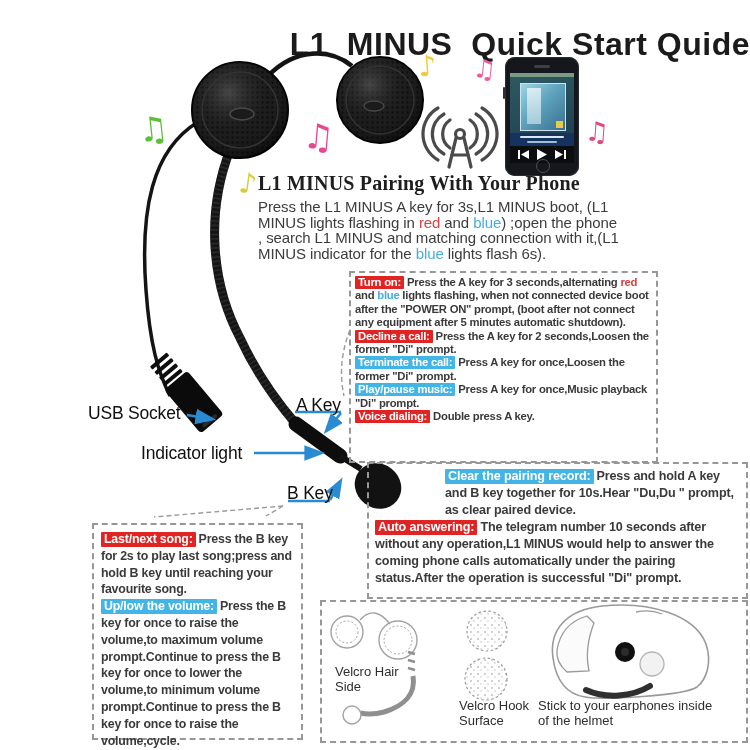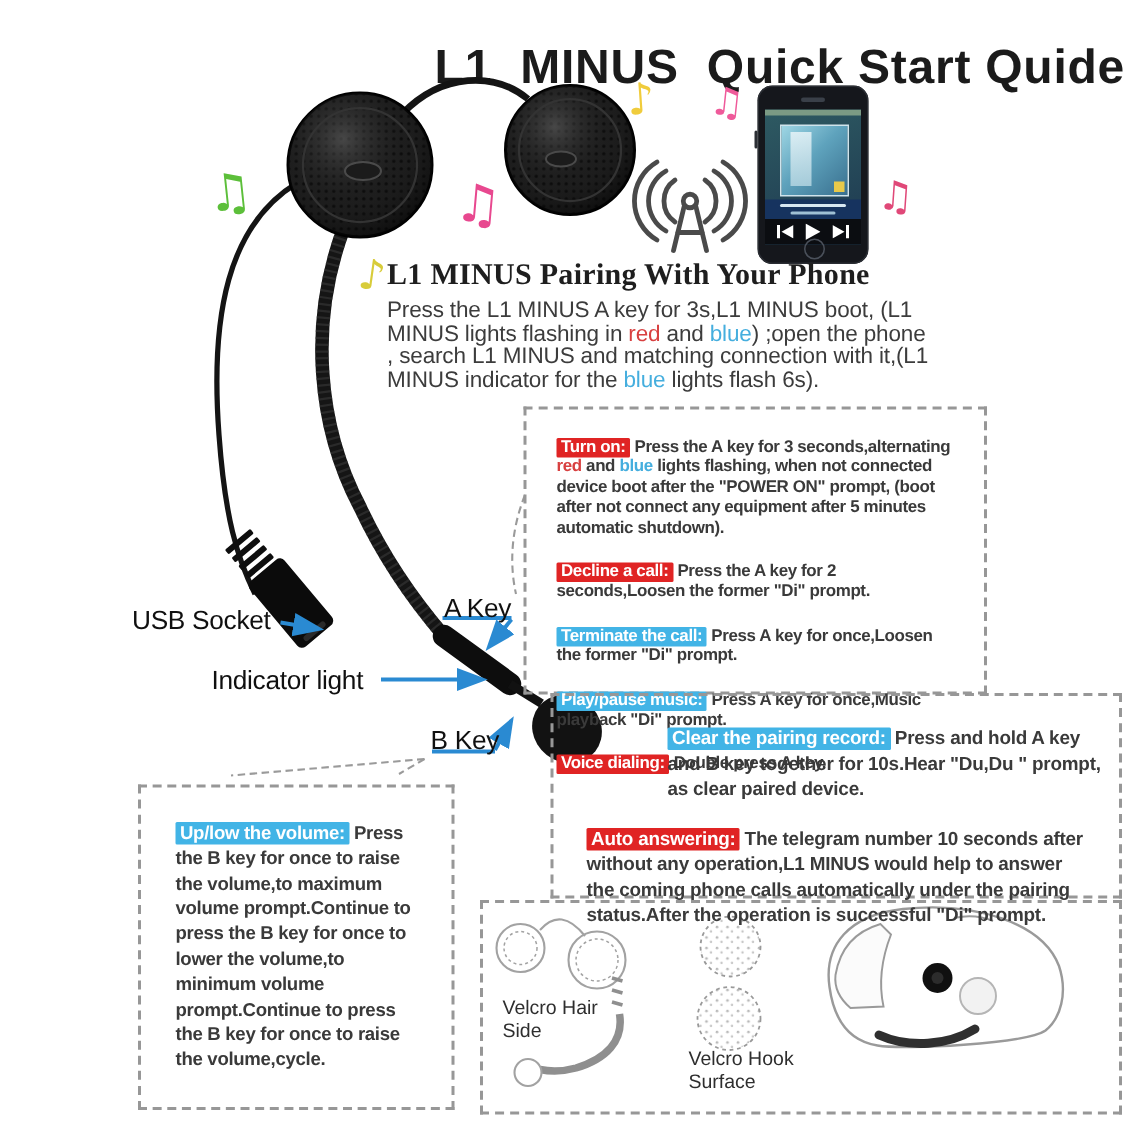--- a/index.html
+++ b/index.html
@@ -41,21 +41,21 @@
   .pairing h2{margin:0 0 4px 0;font-family:"Liberation Serif",serif;font-size:20px;
               font-weight:700;color:#1e1e1e;letter-spacing:.2px}
   .pairing p{margin:0;font-size:15px;line-height:15.5px;font-weight:400;color:#3c3c3c;letter-spacing:-.1px}
 
   .dbox{position:absolute;border:2px dashed #979797;z-index:2;box-sizing:border-box;background:rgba(255,255,255,.0)}
   #akey-box{left:349px;top:271px;width:309px;height:192px;padding:3px 4px}
   #pair-box{left:367px;top:462px;width:381px;height:137px;padding:4px 6px}
   #bkey-box{left:92px;top:523px;width:211px;height:217px;padding:6px 7px}
   #helmet-box{left:320px;top:600px;width:428px;height:143px}
 
-  .entry{margin:16px;font-weight:700;color:#3a3a3a;letter-spacing:-.25px}
+  .entry{margin:0;font-weight:700;color:#3a3a3a;letter-spacing:-.25px}
   #akey-box .entry{font-size:11.3px;line-height:13.4px}
   #pair-box .entry{font-size:12.6px;line-height:17px;letter-spacing:-.15px}
   #pair-box .entry.indent{margin-left:70px;width:300px}
   #bkey-box .entry{font-size:12.4px;line-height:16.8px;letter-spacing:-.2px}
   .hl{color:#fff;padding:0 3px 1px 3px;margin-right:3px;border-radius:1px}
   .hl-red{background:#e02424}
   .hl-cyan{background:#42b4e6}
   .c-red{color:#d84040}
   .c-blue{color:#45aede}
 
@@ -229,24 +229,26 @@
   <p class="entry"><span class="hl hl-cyan">Play/pause music:</span><span><span>Press A key for once,Music playback "Di" prompt.</span></span></p>
   <p class="entry"><span class="hl hl-red">Voice dialing:</span><span><span>Double press A key.</span></span></p>
 </div>
 
 <div class="dbox" id="pair-box">
   <p class="entry indent"><span class="hl hl-cyan">Clear the pairing record:</span><span><span>Press and hold A key and B key together for 10s.Hear "Du,Du " prompt, as clear paired device.</span></span></p>
   <p class="entry"><span class="hl hl-red">Auto answering:</span><span><span>The telegram number 10 seconds after without any operation,L1 MINUS would help to answer the coming phone calls automatically under the pairing status.After the operation is successful "Di" prompt.</span></span></p>
 </div>
 
 <div class="dbox" id="bkey-box">
+  <p class="entry"><span class="hl hl-red">Last/next song:</span><span><span>Press the B key for 2s to play last song;press and hold B key until reaching your favourite song.</span></span></p>
   <p class="entry"><span class="hl hl-cyan">Up/low the volume:</span><span><span>Press the B key for once to raise the volume,to maximum volume prompt.Continue to press the B key for once to lower the volume,to minimum volume prompt.Continue to press the B key for once to raise the volume,cycle.</span></span></p>
 </div>
 
 <div class="devlabel" style="left:88px;top:403px">USB Socket</div>
 <div class="devlabel" style="left:296px;top:395px">A Key</div>
 <div class="devlabel" style="left:141px;top:443px">Indicator light</div>
 <div class="devlabel" style="left:287px;top:483px">B Key</div>
 
 <div class="dbox" id="helmet-box">
   <div class="hlabel" style="left:13px;top:62px;width:80px">Velcro Hair Side</div>
   <div class="hlabel" style="left:137px;top:96px;width:92px">Velcro Hook Surface</div>
+  <div class="hlabel" style="left:216px;top:96px;width:188px">Stick to your earphones inside of the helmet</div>
 </div>
 
 </body></html>

